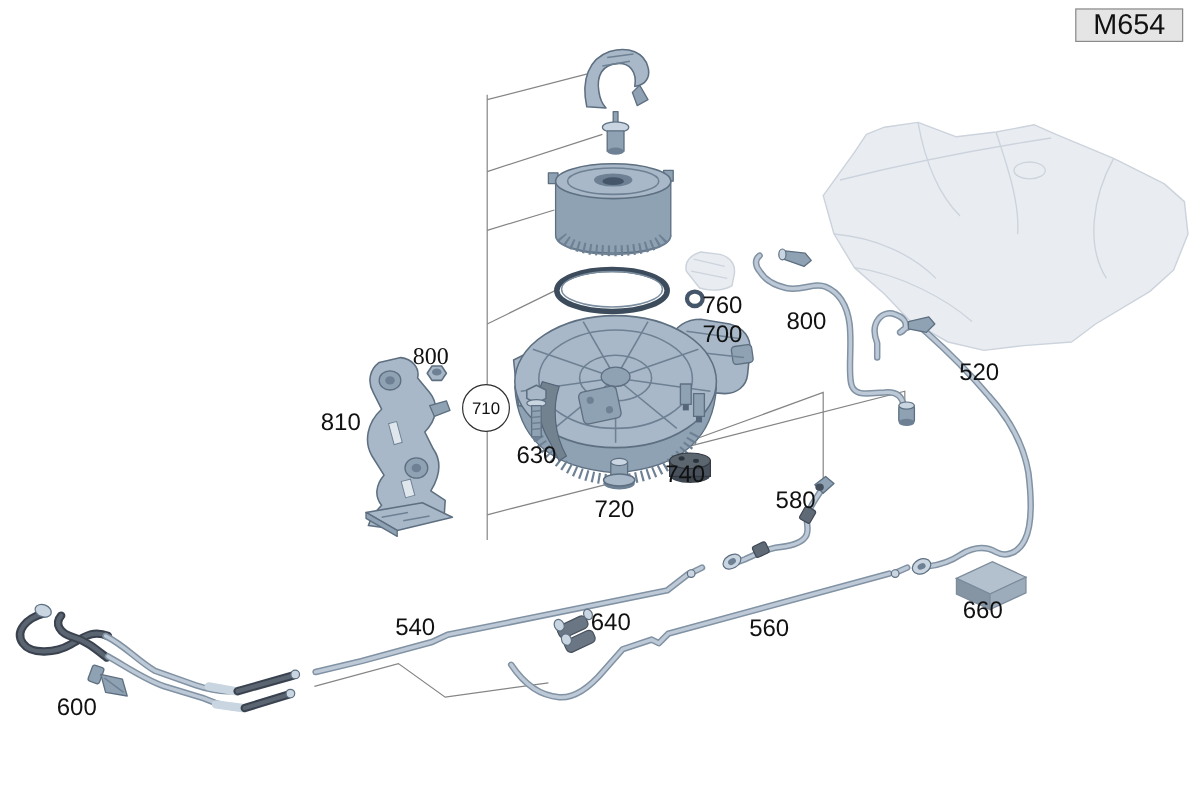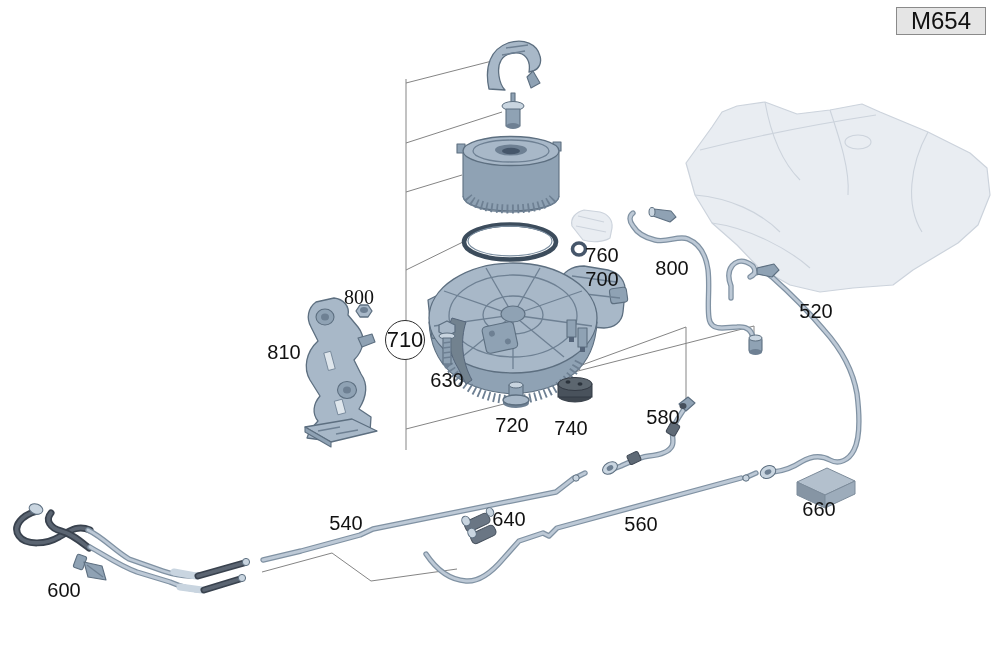--- a/index.html
+++ b/index.html
@@ -21,21 +21,21 @@
   .pl{fill:var(--part-light,#c6d2dd);stroke:var(--part-edge,#5d6f80);stroke-width:1;}
   .pd{fill:var(--part-dark,#6e8093);stroke:none;}
   .rib{stroke:var(--part-dark,#6e8093);stroke-width:1.3;fill:none;}
   .ticks{stroke:var(--part-dark,#6e8093);stroke-width:9;fill:none;stroke-dasharray:1.8 3.4;}
   .callout{
     position:absolute;transform:translate(-50%,-50%);font-size:20px;color:var(--label-text,#111);
     white-space:nowrap;line-height:1;cursor:pointer;
   }
   .callout.circled{
     width:38px;height:38px;border:1.4px solid var(--callout-border,#333);border-radius:50%;
-    background:#fff;display:flex;align-items:center;justify-content:center;font-size:22px;
+    background:#fff;display:flex;align-items:center;justify-content:center;font-size:14px;
   }
   .code-box{
     position:absolute;left:896px;top:7px;width:88px;height:26px;border:1.5px solid var(--frame-border,#888);
     background:#e5e5e5;display:flex;align-items:center;justify-content:center;font-size:24px;color:var(--label-text,#111);
   }
 </style>
 </head>
 <body>
 
 <div class="canvas">
@@ -288,21 +288,21 @@
       <div class="callout" style="left: 816px; top: 311px;">520</div>
       <div class="callout" style="left: 346px; top: 523px;">540</div>
       <div class="callout" style="left: 641px; top: 524px; text-align: center;">560</div>
       <div class="callout" style="left: 647px; top: 417px; margin-left: 16px;">580</div>
       <div class="callout" style="left: 64px; top: 590px;">600</div>
       <div class="callout" style="left: 509px; top: 519px;">640</div>
       <div class="callout" style="left: 819px; top: 509px;">660</div>
       <div class="callout" style="left: 602px; top: 279px;">700</div>
       <div class="callout circled" style="left: 405px; top: 340px;">710</div>
       <div class="callout" style="left: 512px; top: 425px;">720</div>
-      <div class="callout" style="left: 571px; top: 428px;">740</div>
+      <div class="callout" style="left: 571px; top: 396px;">740</div>
       <div class="callout" style="left: 602px; top: 255px;">760</div>
       <div class="callout" style="left: 359px; top: 297px; font-family: Liberation Serif, serif;">800</div>
       <div class="callout" style="left: 284px; top: 352px;">810</div>
       <div class="callout" style="left: 447px; top: 380px;">630</div>
     </div>
 
 <div class="code-box">
   <span>M654</span>
 </div>
 </div>

